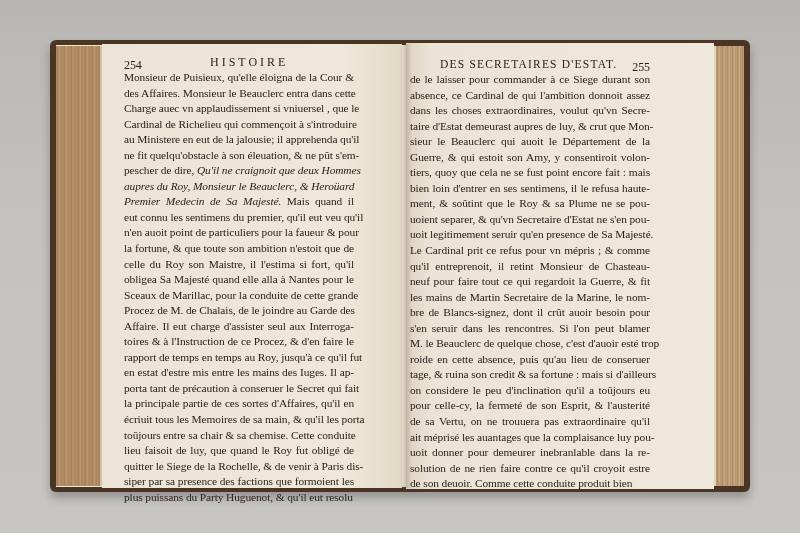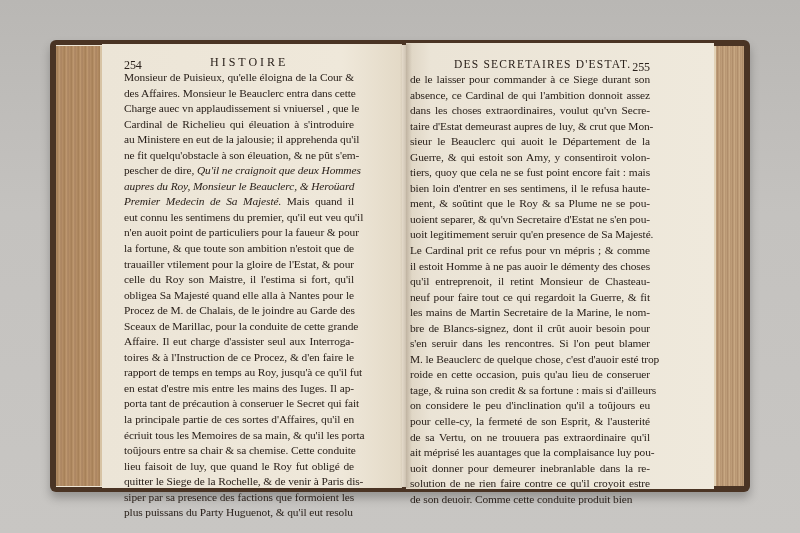--- a/index.html
+++ b/index.html
@@ -53,21 +53,21 @@
     .header {
       position: relative; height: 15px; margin-bottom: 0px;
     }
     .page-num { position: absolute; font-size: 12px; top: 3px; }
     .left-col .page-num { left: 0; }
     .right-col .page-num { right: 0; }
     .running-head {
       position: absolute; letter-spacing: 2px; font-size: 11.5px;
     }
     .left-col .running-head { left: 86px; letter-spacing: 3px; font-size: 12px; }
-    .right-col .running-head { left: 44px; letter-spacing: 1.2px; }
+    .right-col .running-head { left: 30px; letter-spacing: 1.2px; }
     .line { display: block; white-space: nowrap; text-align: justify; text-align-last: justify; }
     .line.last { text-align-last: left; }
     .it { font-style: italic; }
   </style>
 </head>
 <body>
 
 <div class="book">
   <div class="cover"></div>
   <div class="page-block-left"></div>
@@ -80,34 +80,33 @@
 
 <div class="text-col left-col">
   <div class="header">
     <span class="page-num">254</span>
     <span class="running-head">HISTOIRE</span>
   </div>
   <div id="left-lines">
       <span class="line">Monsieur de Puisieux, qu'elle éloigna de la Cour &amp;</span>
       <span class="line">des Affaires. Monsieur le Beauclerc entra dans cette</span>
       <span class="line">Charge auec vn applaudissement si vniuersel , que le</span>
-      <span class="line">Cardinal de Richelieu qui éleuation à s'introduire</span>
+      <span class="line">Cardinal de Richelieu qui commençoit à s'introduire</span>
       <span class="line">au Ministere en eut de la jalousie; il apprehenda qu'il</span>
       <span class="line">ne fit quelqu'obstacle à son éleuation, &amp; ne pût s'em-</span>
       <span class="line">pescher de dire, <span class="it">Qu'il ne craignoit que deux Hommes</span></span>
       <span class="line it">aupres du Roy, Monsieur le Beauclerc, &amp; Heroüard</span>
       <span class="line"><span class="it">Premier Medecin de Sa Majesté.</span> Mais quand il</span>
       <span class="line">eut connu les sentimens du premier, qu'il eut veu qu'il</span>
       <span class="line">n'en auoit point de particuliers pour la faueur &amp; pour</span>
       <span class="line">la fortune, &amp; que toute son ambition n'estoit que de</span>
-      <span class="line">trauailler vtilement pour la gloire de l'Estat, &amp; pour</span>
       <span class="line">celle du Roy son Maistre, il l'estima si fort, qu'il</span>
       <span class="line">obligea Sa Majesté quand elle alla à Nantes pour le</span>
+      <span class="line">Sceaux de Marillac, pour la conduite de cette grande</span>
       <span class="line">Procez de M. de Chalais, de le joindre au Garde des</span>
-      <span class="line">Sceaux de Marillac, pour la conduite de cette grande</span>
       <span class="line">Affaire. Il eut charge d'assister seul aux Interroga-</span>
       <span class="line">toires &amp; à l'Instruction de ce Procez, &amp; d'en faire le</span>
       <span class="line">rapport de temps en temps au Roy, jusqu'à ce qu'il fut</span>
       <span class="line">en estat d'estre mis entre les mains des Iuges. Il ap-</span>
       <span class="line">porta tant de précaution à conseruer le Secret qui fait</span>
       <span class="line">la principale partie de ces sortes d'Affaires, qu'il en</span>
       <span class="line">écriuit tous les Memoires de sa main, &amp; qu'il les porta</span>
       <span class="line">toûjours entre sa chair &amp; sa chemise. Cette conduite</span>
       <span class="line">lieu faisoit de luy, que quand le Roy fut obligé de</span>
       <span class="line">quitter le Siege de la Rochelle, &amp; de venir à Paris dis-</span>
@@ -127,28 +126,27 @@
       <span class="line">dans les choses extraordinaires, voulut qu'vn Secre-</span>
       <span class="line">taire d'Estat demeurast aupres de luy, &amp; crut que Mon-</span>
       <span class="line">sieur le Beauclerc qui auoit le Département de la</span>
       <span class="line">Guerre, &amp; qui estoit son Amy, y consentiroit volon-</span>
       <span class="line">tiers, quoy que cela ne se fust point encore fait : mais</span>
       <span class="line">bien loin d'entrer en ses sentimens, il le refusa haute-</span>
       <span class="line">ment, &amp; soûtint que le Roy &amp; sa Plume ne se pou-</span>
       <span class="line">uoient separer, &amp; qu'vn Secretaire d'Estat ne s'en pou-</span>
       <span class="line">uoit legitimement seruir qu'en presence de Sa Majesté.</span>
       <span class="line">Le Cardinal prit ce refus pour vn mépris ; &amp; comme</span>
-      <span class="line">il estoit Homme à ne pas auoir le démenty des choses</span>
       <span class="line">qu'il entreprenoit, il retint Monsieur de Chasteau-</span>
       <span class="line">neuf pour faire tout ce qui regardoit la Guerre, &amp; fit</span>
       <span class="line">les mains de Martin Secretaire de la Marine, le nom-</span>
       <span class="line">bre de Blancs-signez, dont il crût auoir besoin pour</span>
       <span class="line">s'en seruir dans les rencontres. Si l'on peut blamer</span>
       <span class="line">M. le Beauclerc de quelque chose, c'est d'auoir esté trop</span>
-      <span class="line">roide en cette occasion, puis qu'au lieu de conseruer</span>
+      <span class="line">roide en cette absence, puis qu'au lieu de conseruer</span>
       <span class="line">tage, &amp; ruina son credit &amp; sa fortune : mais si d'ailleurs</span>
       <span class="line">on considere le peu d'inclination qu'il a toûjours eu</span>
       <span class="line">pour celle-cy, la fermeté de son Esprit, &amp; l'austerité</span>
       <span class="line">de sa Vertu, on ne trouuera pas extraordinaire qu'il</span>
       <span class="line">ait méprisé les auantages que la complaisance luy pou-</span>
       <span class="line">uoit donner pour demeurer inebranlable dans la re-</span>
       <span class="line">solution de ne rien faire contre ce qu'il croyoit estre</span>
       <span class="line last">de son deuoir. Comme cette conduite produit bien</span>
     </div>
 </div>

